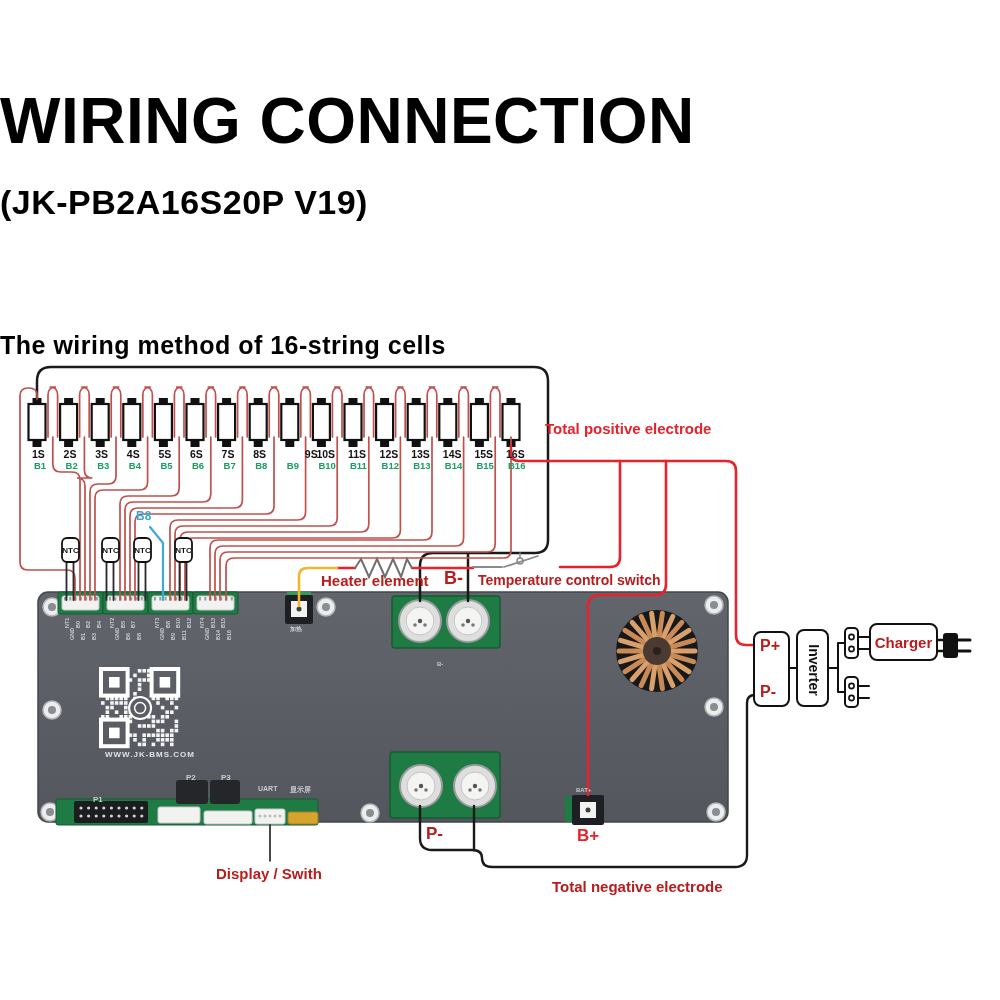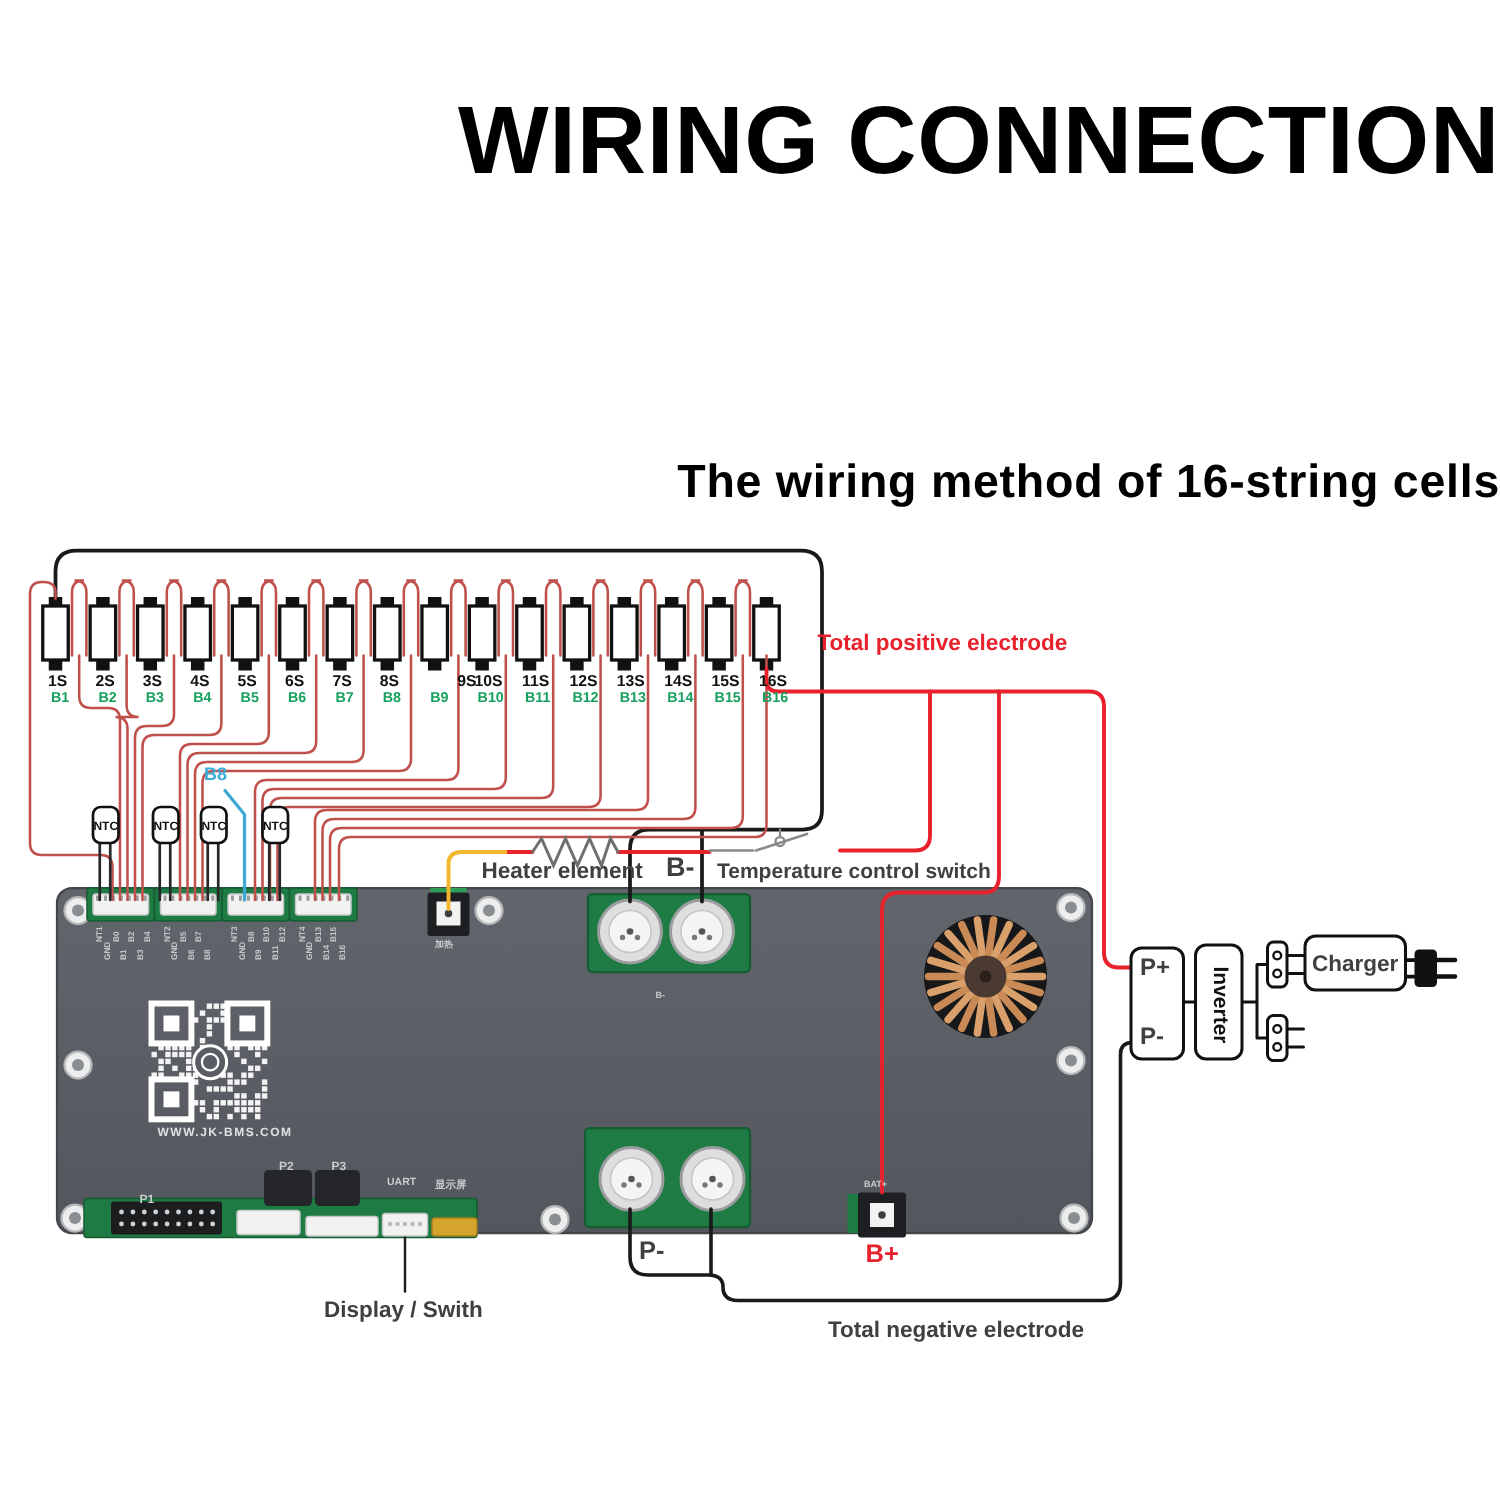--- a/index.html
+++ b/index.html
@@ -1,39 +1,40 @@
 <!DOCTYPE html>
 <html><head>
 <meta charset="utf-8">
 <style>
   html,body{margin:0;padding:0;background:#fff;}
   #stage{position:relative;width:1000px;height:1000px;background:#fff;overflow:hidden;
          font-family:"Liberation Sans","DejaVu Sans",sans-serif;}
   .abs{position:absolute;}
-  .ttl{width:100%;text-align:right;font-weight:bold;color:#000;letter-spacing:0.5px;}
-  .lbl{position:absolute;font-weight:bold;color:#404040;white-space:nowrap;}
+  .ttl{width:100%;text-align:left;font-weight:bold;color:#000;letter-spacing:0.5px;margin-top:28px;}
+  .lbl{position:absolute;font-weight:bold;color:#b91c1c;white-space:nowrap;}
   .red{color:#e8222d;}
   .blu{color:#3fa9d5;}
   .tiny{position:absolute;color:#c9ccd0;font-weight:bold;white-space:nowrap;}
   .pinlbl{position:absolute;color:#c6c9cd;font-size:5.5px;font-weight:bold;
           transform-origin:0 0;transform:rotate(-90deg);white-space:nowrap;}
   .cellS{position:absolute;font-size:10.5px;font-weight:bold;color:#111;white-space:nowrap;}
   .cellB{position:absolute;font-size:9.5px;font-weight:bold;color:#18a05e;white-space:nowrap;}
   .ntclbl{position:absolute;font-size:8px;font-weight:bold;color:#111;text-align:center;width:17px;}
   .extbox{position:absolute;border:2px solid #111;border-radius:8px;background:#fff;box-sizing:border-box;}
   .vtext{position:absolute;font-weight:bold;color:#111;transform-origin:center center;}
   svg{position:absolute;left:0;top:0;}
 </style>
 </head>
 <body>
 
 <div id="stage">
 
   <div class="abs ttl" style="top:56px;font-size:64px;">WIRING CONNECTION</div>
-  <div class="abs ttl" style="top:303px;font-size:31px;">The wiring method of 16-string cells</div>
+  <div class="abs ttl" style="top:155px;font-size:34px;">(JK-PB2A16S20P V19)</div>
+  <div class="abs ttl" style="top:303px;font-size:25px;">The wiring method of 16-string cells</div>
 
   <svg id="wires" width="1000" height="1000" viewBox="0 0 1000 1000">
       <defs>
         <linearGradient id="bg" x1="0" y1="0" x2="0" y2="1">
           <stop offset="0" stop-color="#62656b"></stop>
           <stop offset="1" stop-color="#53565c"></stop>
         </linearGradient>
       </defs>
       <rect x="38" y="592" width="690" height="230" rx="10" fill="url(#bg)" stroke="#43464b" stroke-width="1.5"></rect>
       <circle cx="52" cy="607" r="9" fill="#eceded" stroke="#b4b6b9" stroke-width="1.5"></circle>

